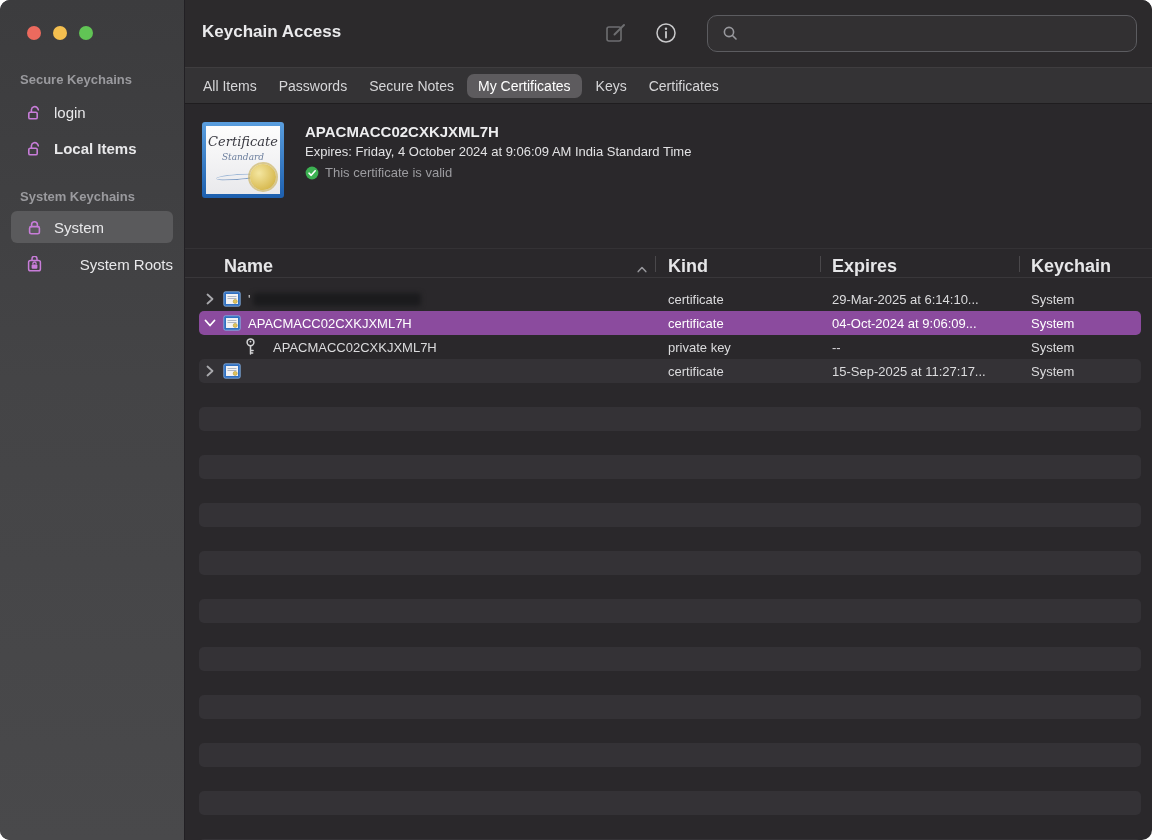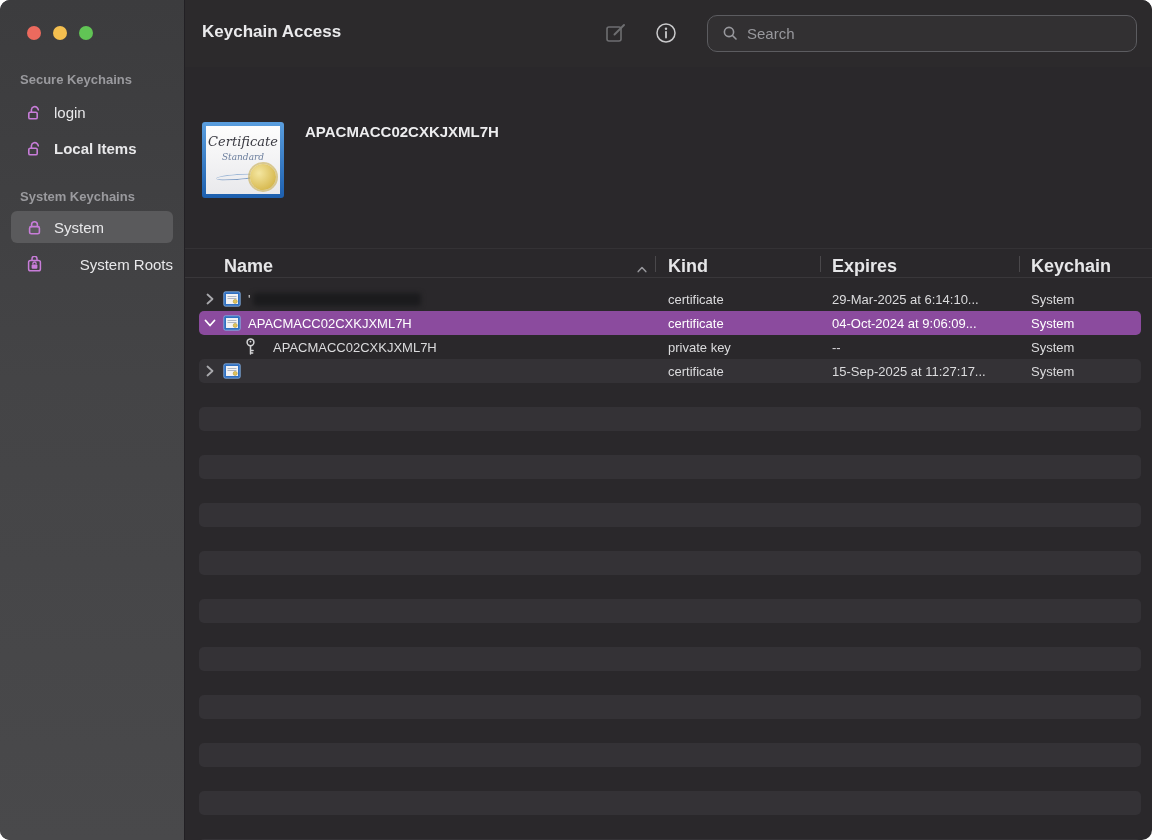--- a/index.html
+++ b/index.html
@@ -160,35 +160,50 @@
             <circle cx="12" cy="12" r="9" fill="none" stroke="#cacacc" stroke-width="1.5"></circle>
             <circle cx="12" cy="7.8" r="1.2" fill="#cacacc"></circle>
             <path d="M12,10.8 L12,16.6" stroke="#cacacc" stroke-width="1.8" stroke-linecap="round"></path>
           </svg>
       </div>
       <div id="search-field">
         <svg width="17" height="17" viewBox="0 0 17 17">
             <circle cx="7" cy="7" r="4.6" fill="none" stroke="#98989d" stroke-width="1.6"></circle>
             <path d="M10.5,10.5 L14,14" stroke="#98989d" stroke-width="1.6" stroke-linecap="round"></path>
           </svg>
-        <input id="search-input" placeholder="Search" style="">
-      </div>
-    </div>
-
+      </div>
+    </div>
+
+    <div id="tabrow">
+      <span class="tab">All Items</span>
+      <span class="tab">Passwords</span>
+      <span class="tab">Secure Notes</span>
+      <span class="tab selected">My Certificates</span>
+      <span class="tab">Keys</span>
+      <span class="tab">Certificates</span>
+    </div>
 
     <div id="cert-badge">
       <div id="cert-badge-inner">
         <div id="cert-word1">Certificate</div>
         <div id="cert-word2">Standard</div>
         <div id="cert-flourish"></div>
         <div id="cert-seal"></div>
       </div>
     </div>
     <div id="detail-text">
       <div id="detail-title">APACMACC02CXKJXML7H</div>
+      <div class="detail-line">Expires: Friday, 4 October 2024 at 9:06:09 AM India Standard Time</div>
+      <div id="valid-line">
+        <svg width="14" height="14" viewBox="0 0 14 14">
+            <circle cx="7" cy="7" r="6.4" fill="#3cb152"></circle>
+            <path d="M4,7.2 L6.2,9.3 L10.2,4.8" fill="none" stroke="#ffffff" stroke-width="1.6" stroke-linecap="round" stroke-linejoin="round"></path>
+          </svg>
+        <span id="valid-text">This certificate is valid</span>
+      </div>
     </div>
 
     <div id="table-header">
       <span class="col-label" id="col-name">Name</span>
       <span id="sort-indicator">
         <svg width="10" height="7" viewBox="0 0 10 7">
             <path d="M1.2,5.6 L5,1.6 L8.8,5.6" fill="none" stroke="#98989d" stroke-width="1.5" stroke-linecap="round" stroke-linejoin="round"></path>
           </svg>
       </span>
       <span class="col-sep" id="sep1"></span>

